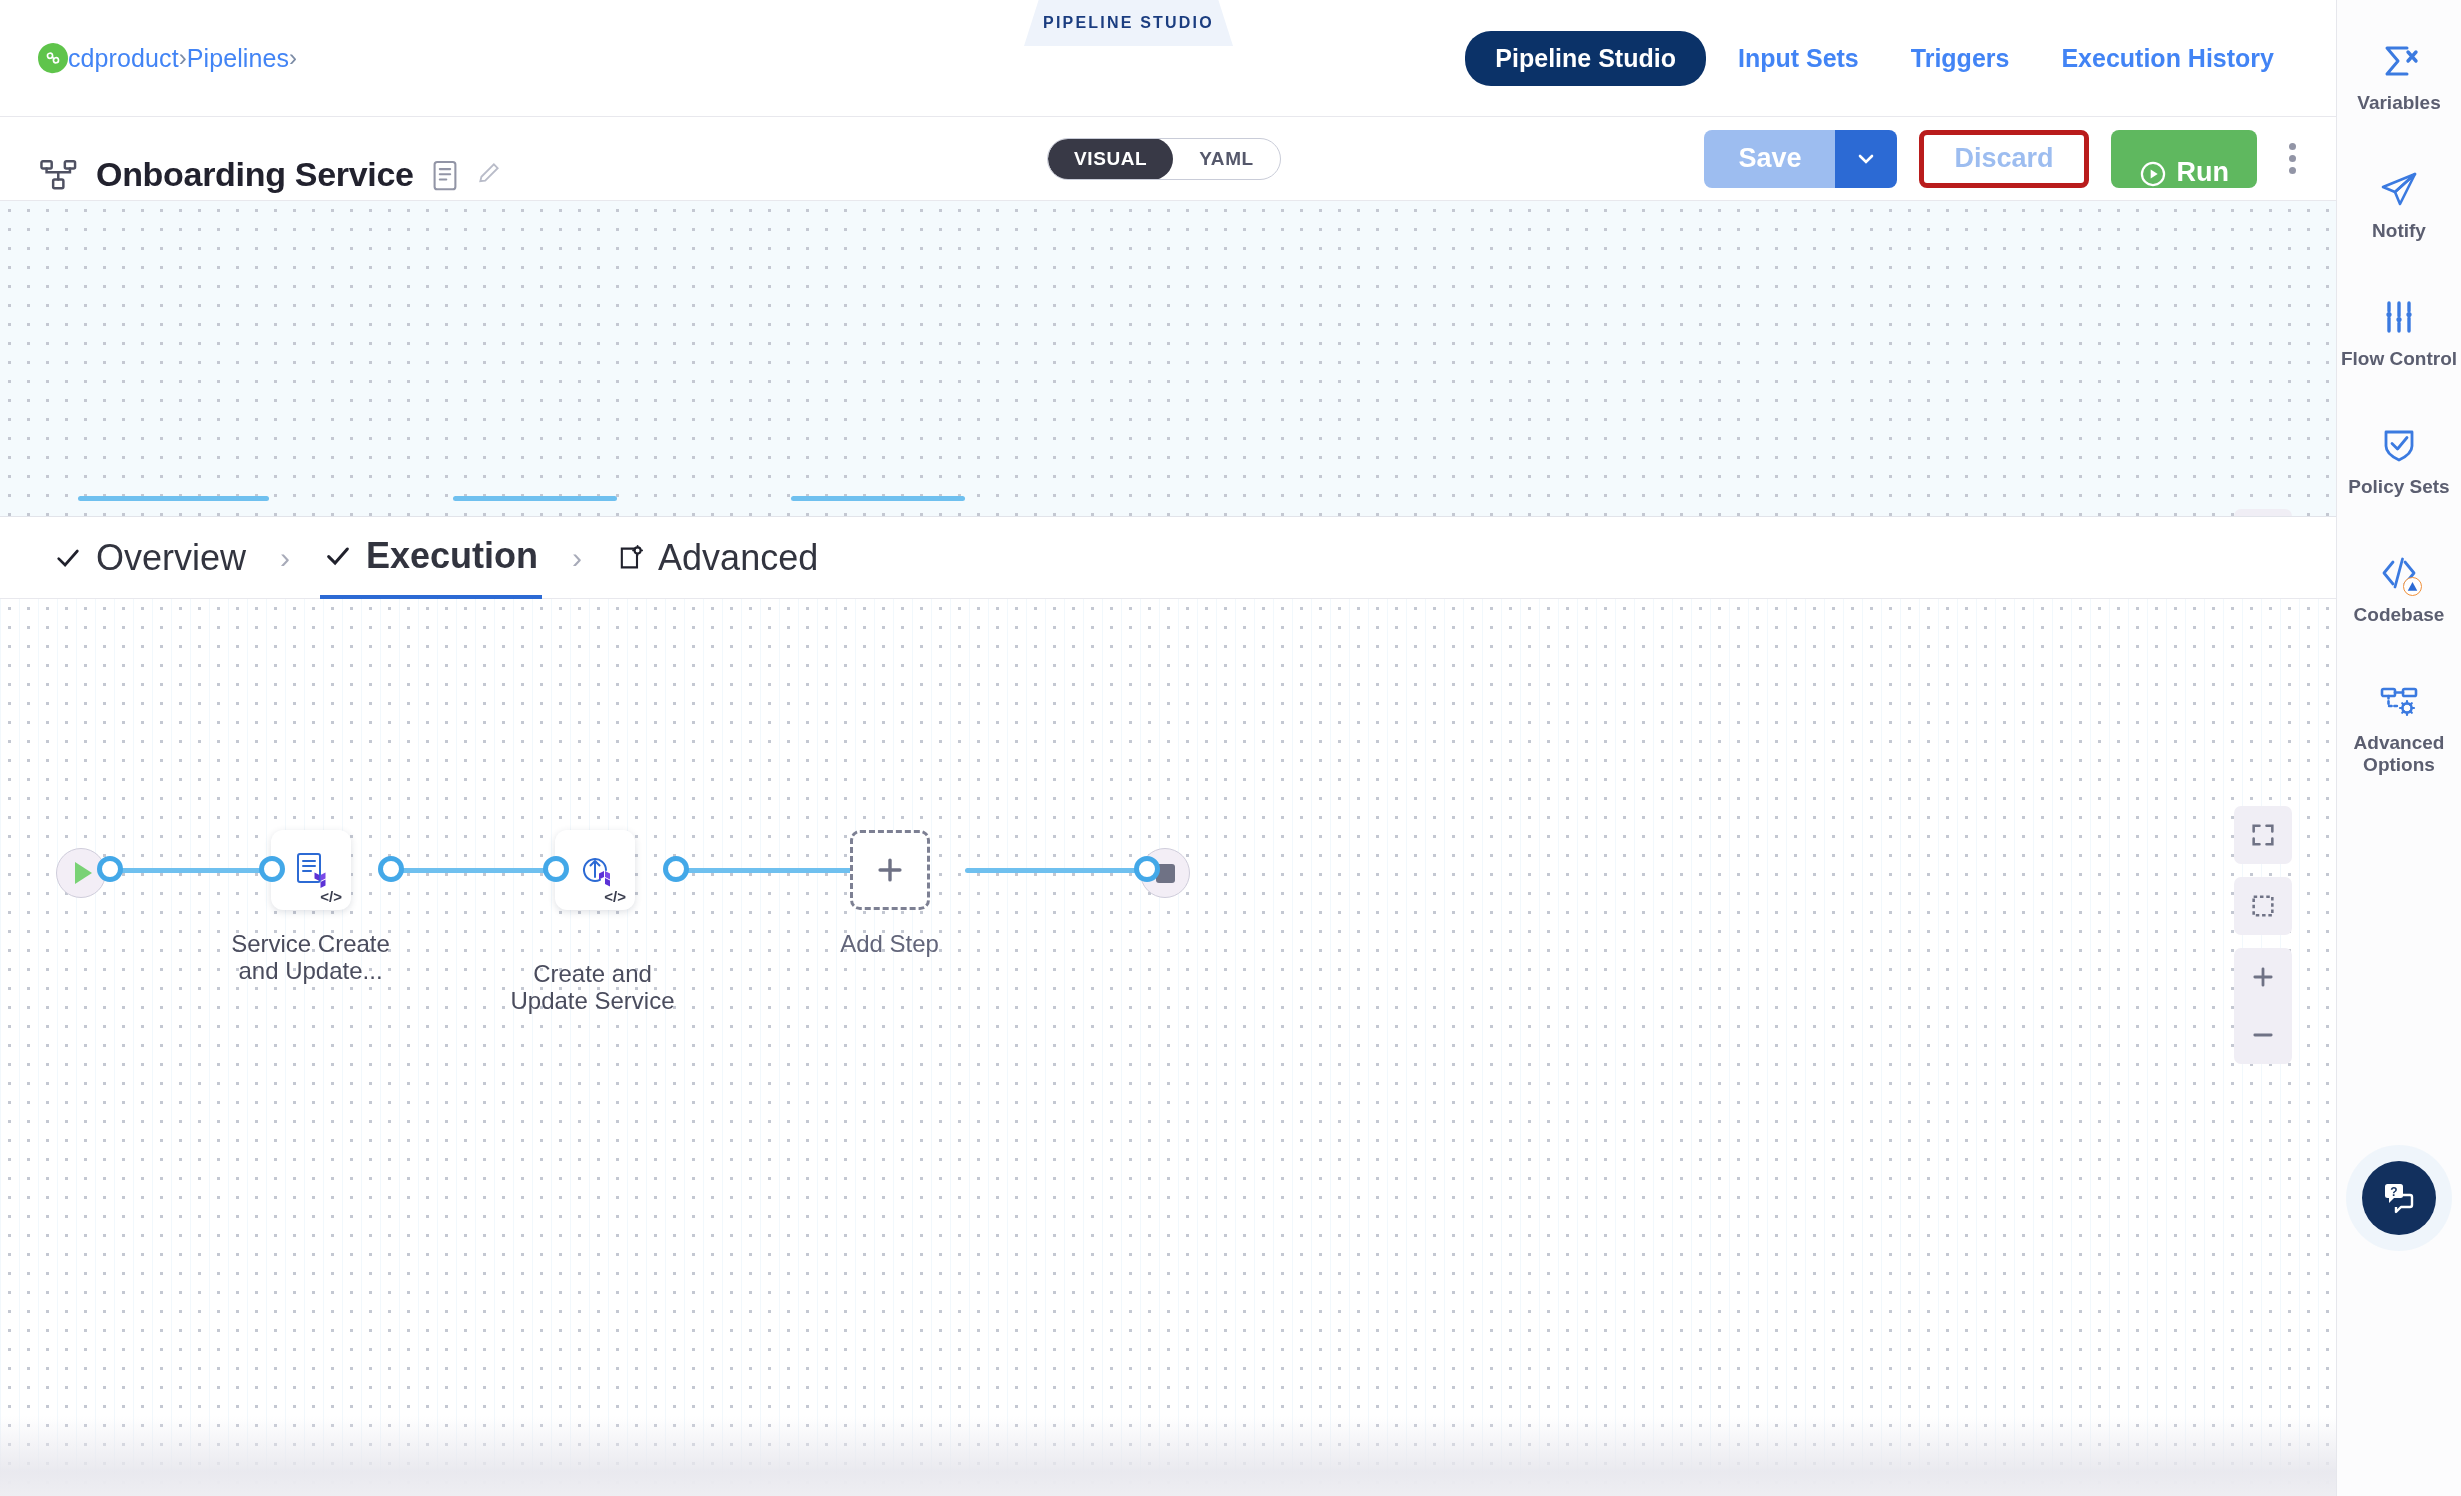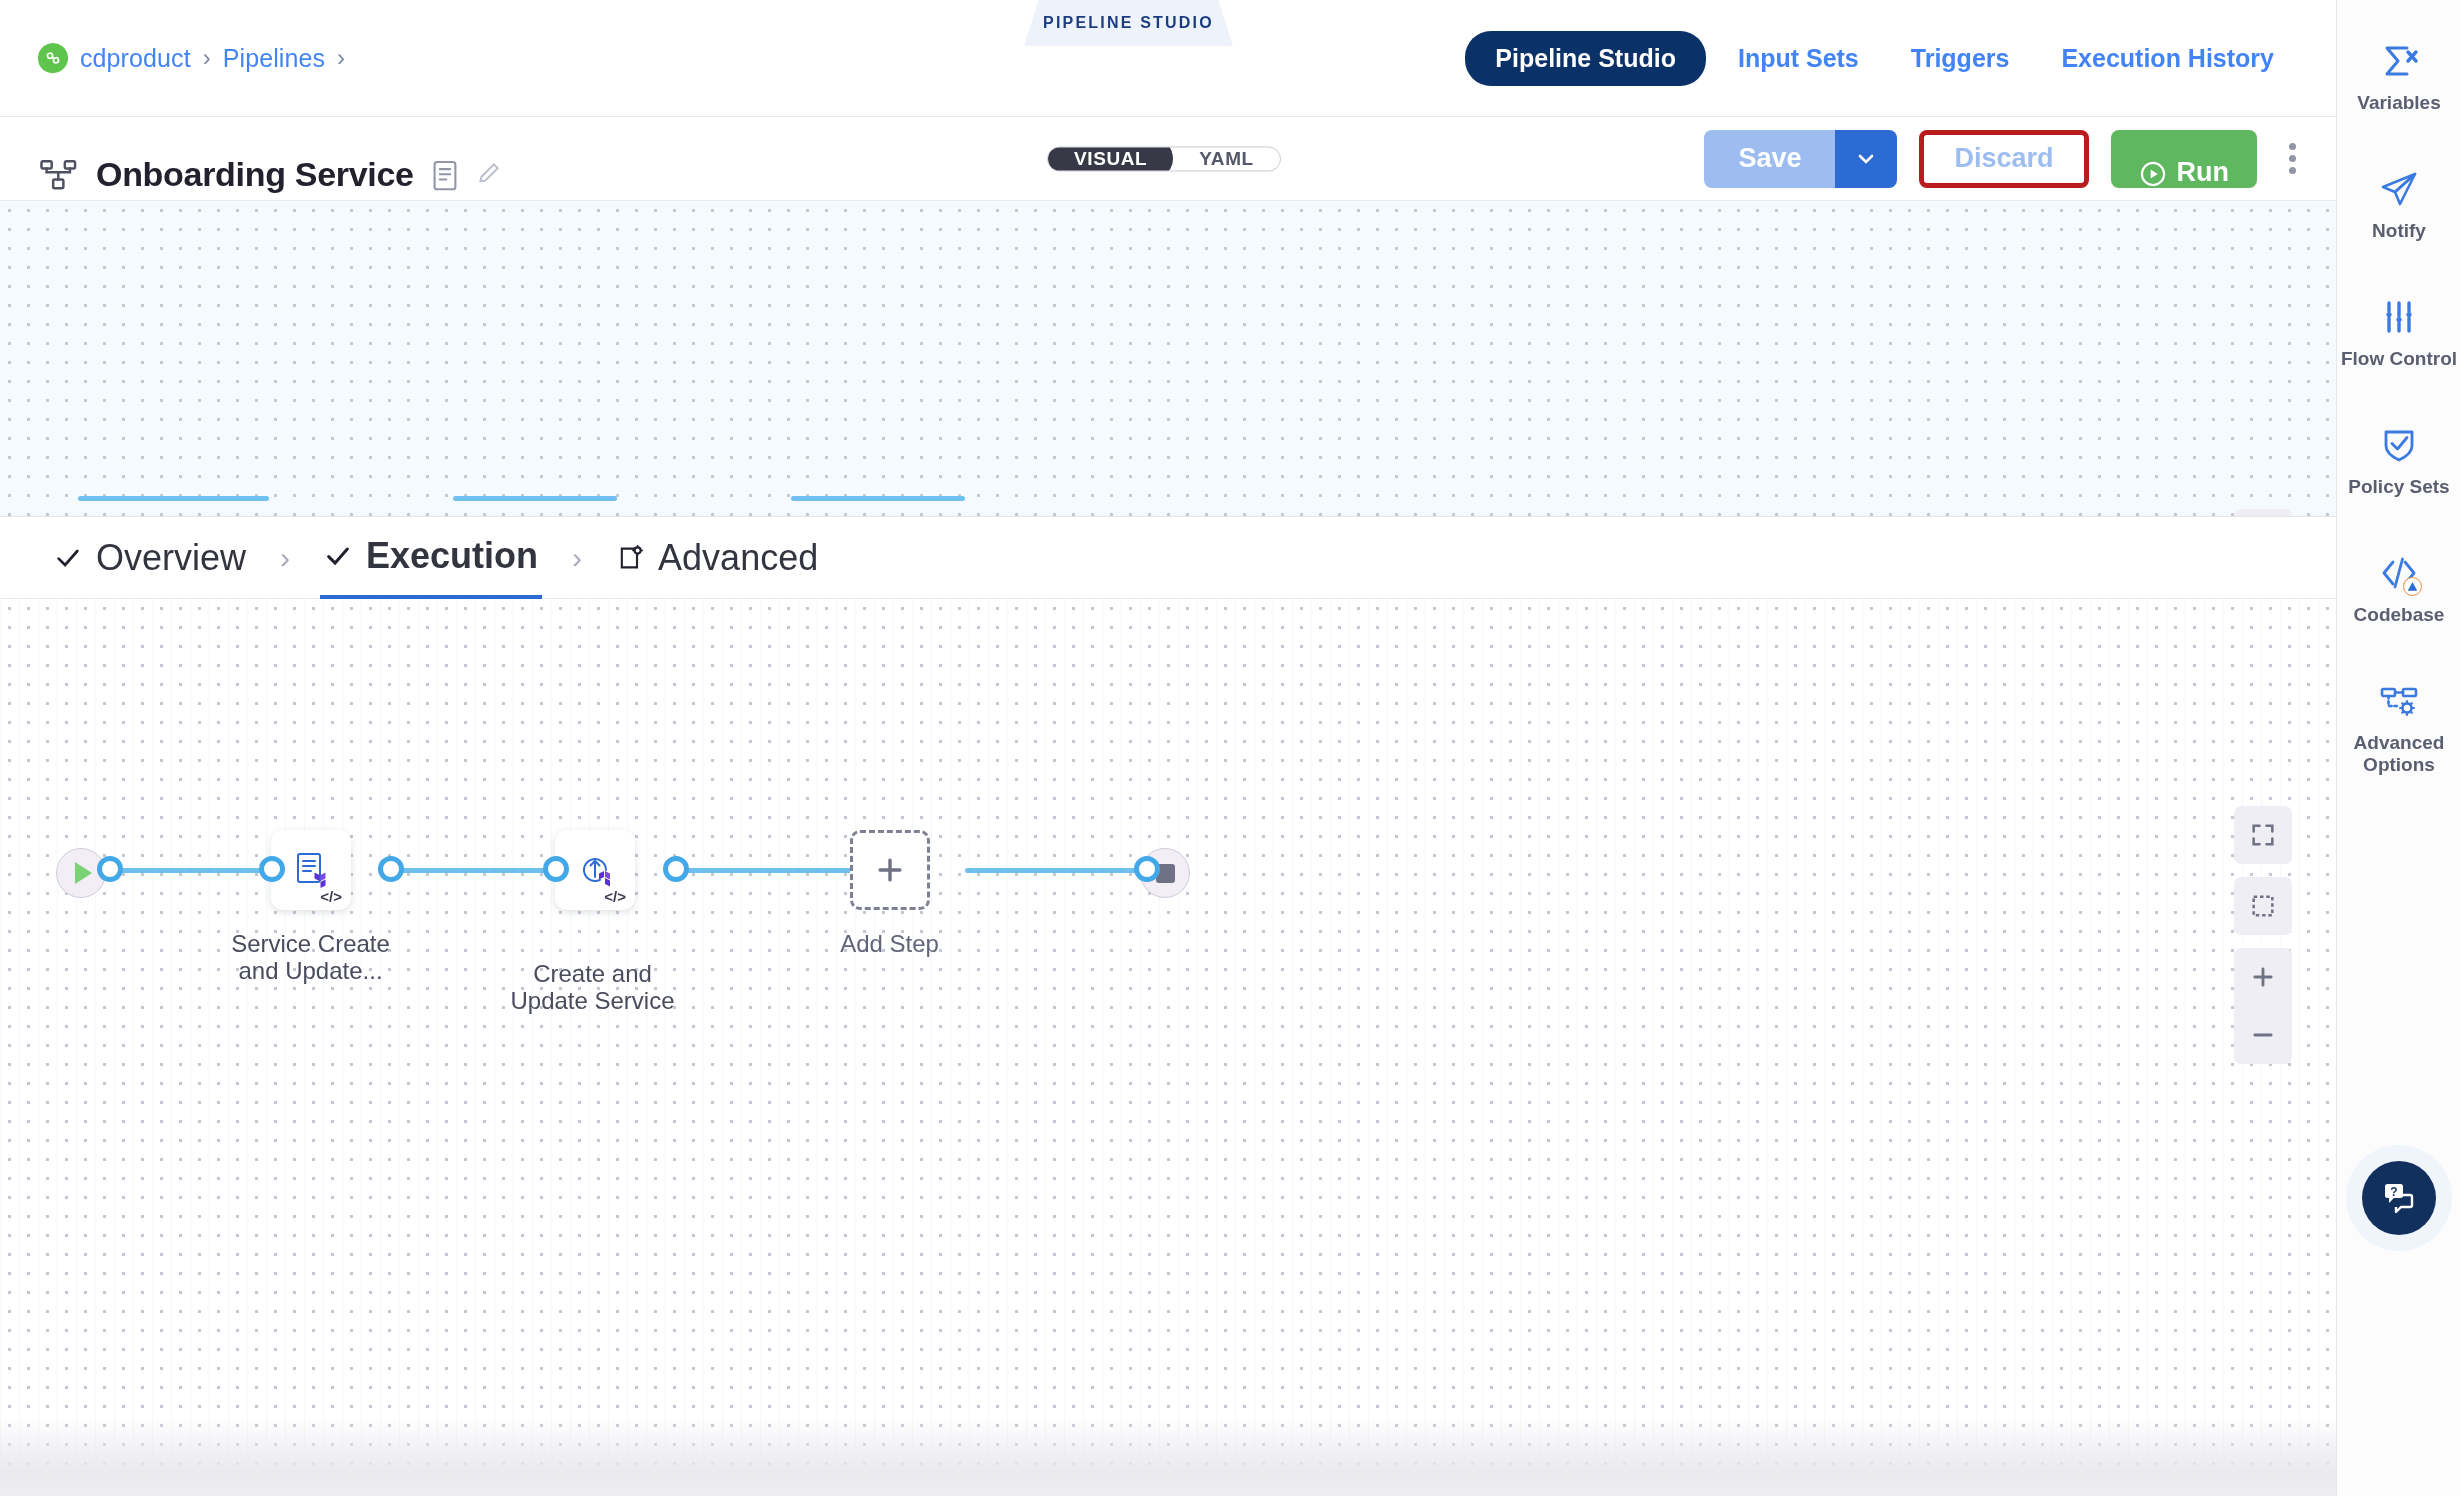--- a/index.html
+++ b/index.html
@@ -10,21 +10,21 @@
   }
   .app { position: relative; width: 2462px; height: 1496px; display: flex; }
   .main-col { width: 2336px; height: 1496px; position: relative; display: flex; flex-direction: column; }
 
   
   .topbar {
     height: 117px; flex: 0 0 117px; position: relative;
     background: #ffffff; border-bottom: 1px solid #e8e8ed;
     display: flex; align-items: center;
   }
-  .breadcrumb { display: flex; align-items: center; gap: 12px; padding-left: 38px; }
+  .breadcrumb { display: flex; align-items: center; padding-left: 38px; }
   .bc-logo {
     width: 30px; height: 30px; border-radius: 50% 50% 50% 14px;
     background: #5fc44b; display: flex; align-items: center; justify-content: center;
     transform: rotate(-8deg);
   }
   .bc-logo svg { width: 18px; height: 18px; }
   .bc-link { color: #4284f5; font-size: 25px; letter-spacing: 0.1px; cursor: pointer; }
   .bc-sep { color: #7b8ba5; font-size: 24px; }
 
   
@@ -56,21 +56,21 @@
   }
   .title-left { display: flex; align-items: center; gap: 18px; padding-left: 40px; margin-top: 32px; }
   .pipeline-icon { width: 38px; height: 32px; color: #4f5162; }
   .pipe-title { font-size: 34px; font-weight: bold; color: #22222e; letter-spacing: -0.3px; }
   .title-ic { width: 26px; height: 30px; color: #9295a6; cursor: pointer; }
   .title-ic.pencil { color: #b9bcc9; }
 
   
   .vy-toggle {
     position: absolute; left: 1047px; top: 50%; transform: translateY(-50%);
-    display: flex; align-items: center; height: 25px;
+    display: flex; align-items: center; height: 42px;
     border: 1px solid #c9ccd8; border-radius: 21px; background: #fff; overflow: hidden;
   }
   .vy-opt {
     font-size: 19px; font-weight: bold; letter-spacing: 0.6px;
     padding: 0 26px; height: 42px; display: flex; align-items: center;
     color: #55586b; cursor: pointer;
   }
   .vy-opt.active { background: #383946; color: #ffffff; border-radius: 21px; height: 42px; }
 
   

